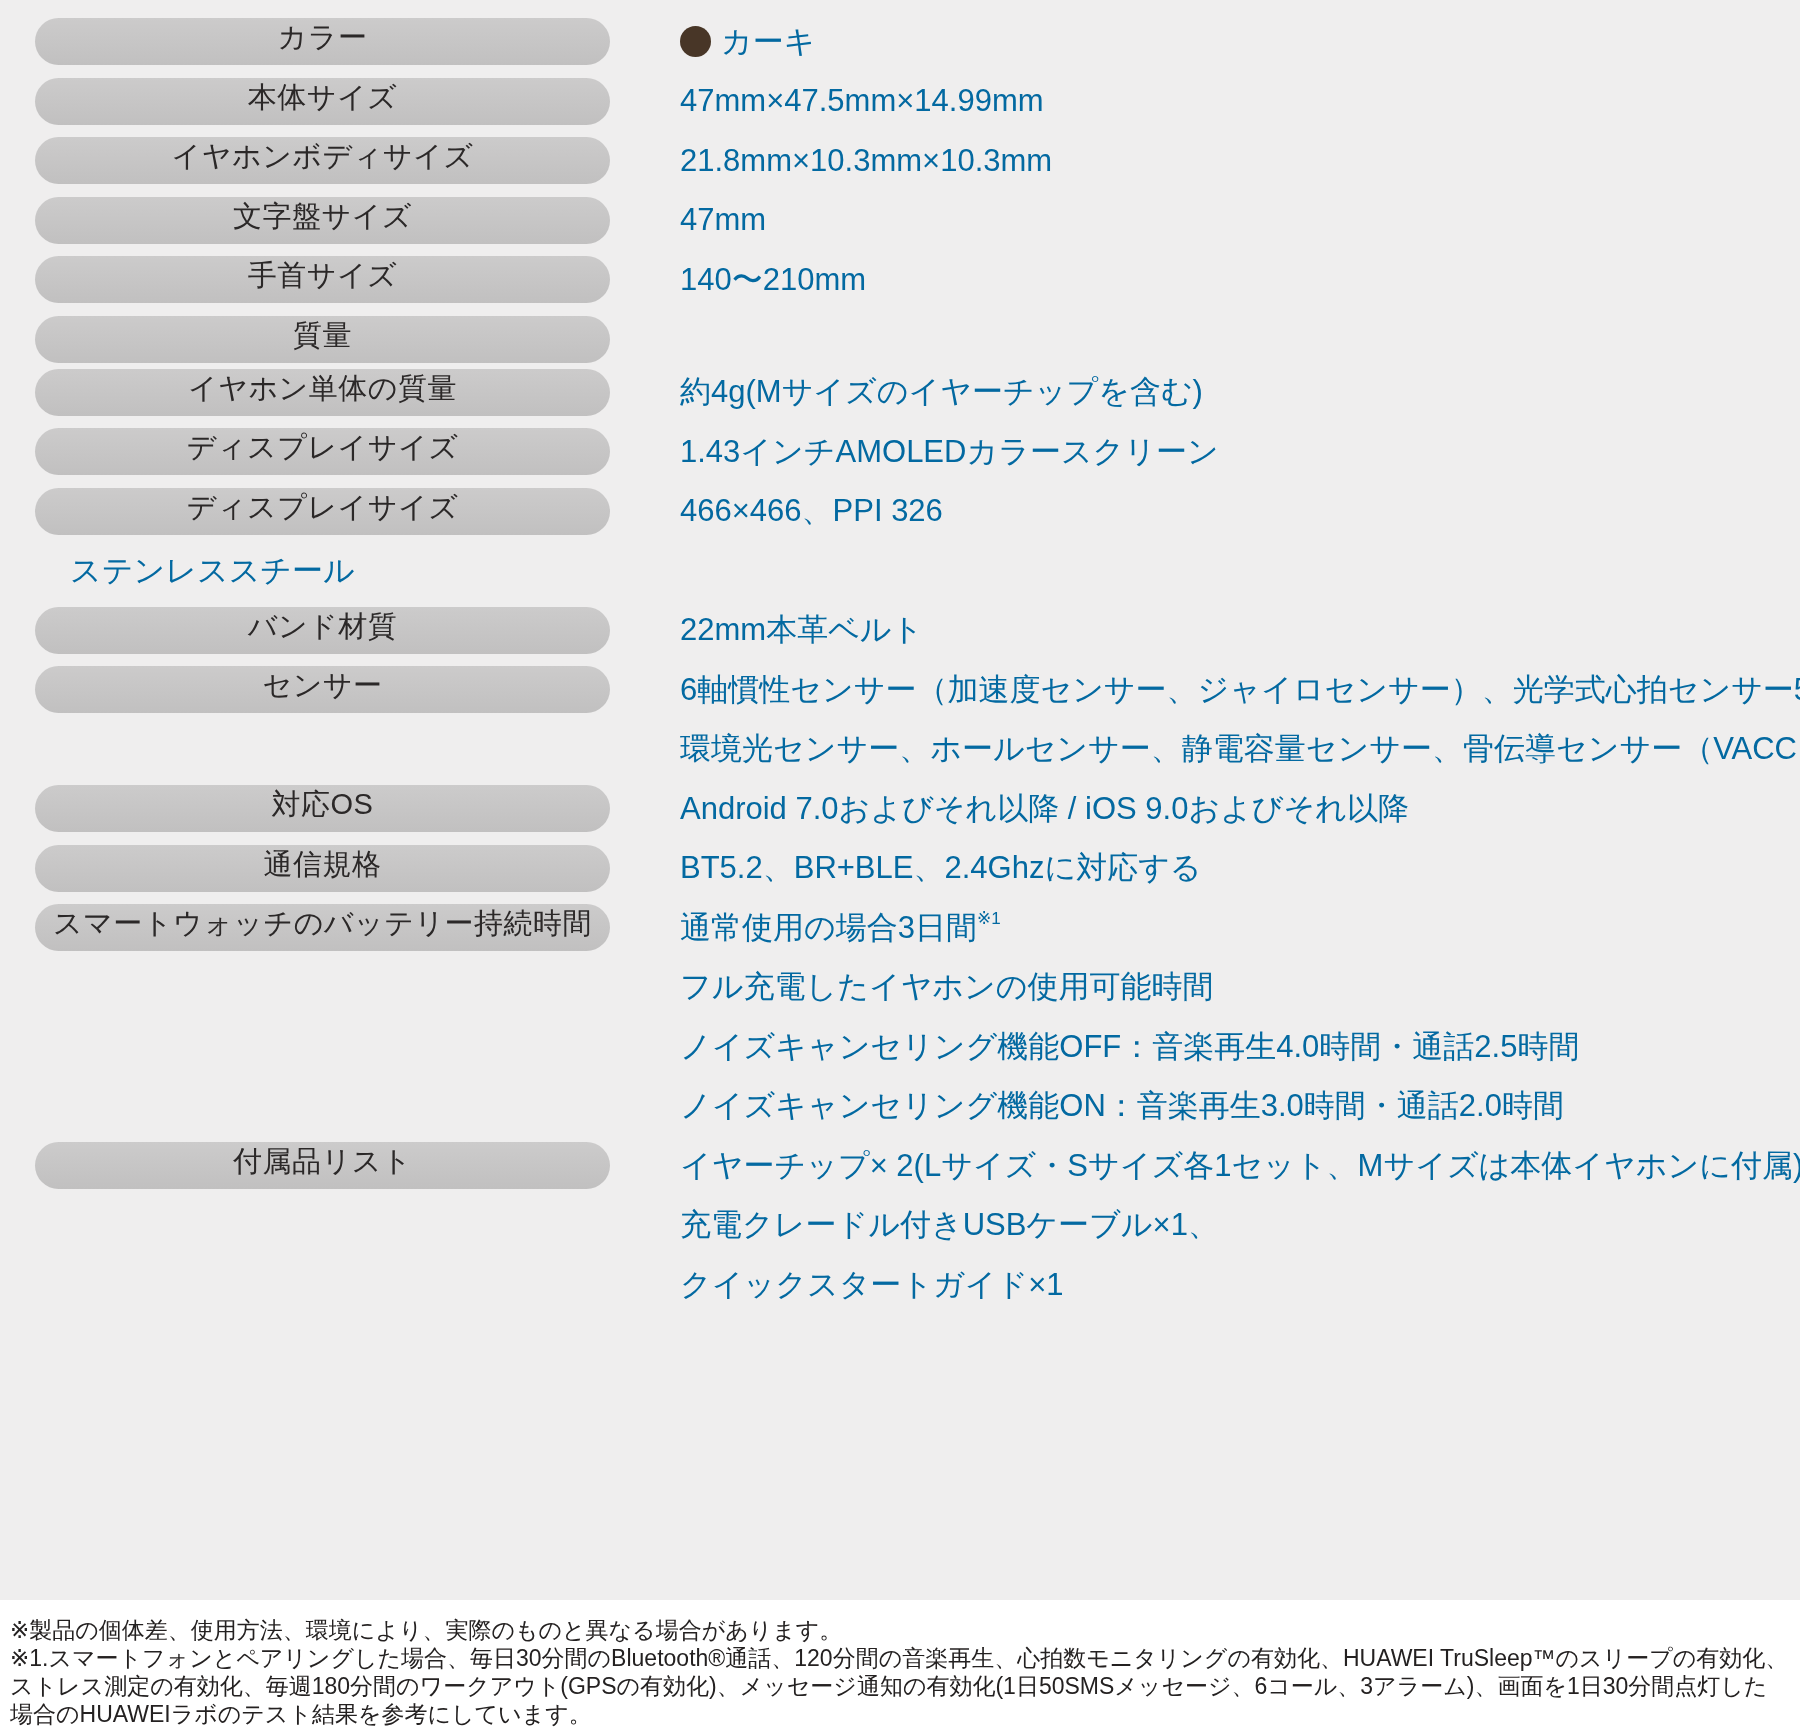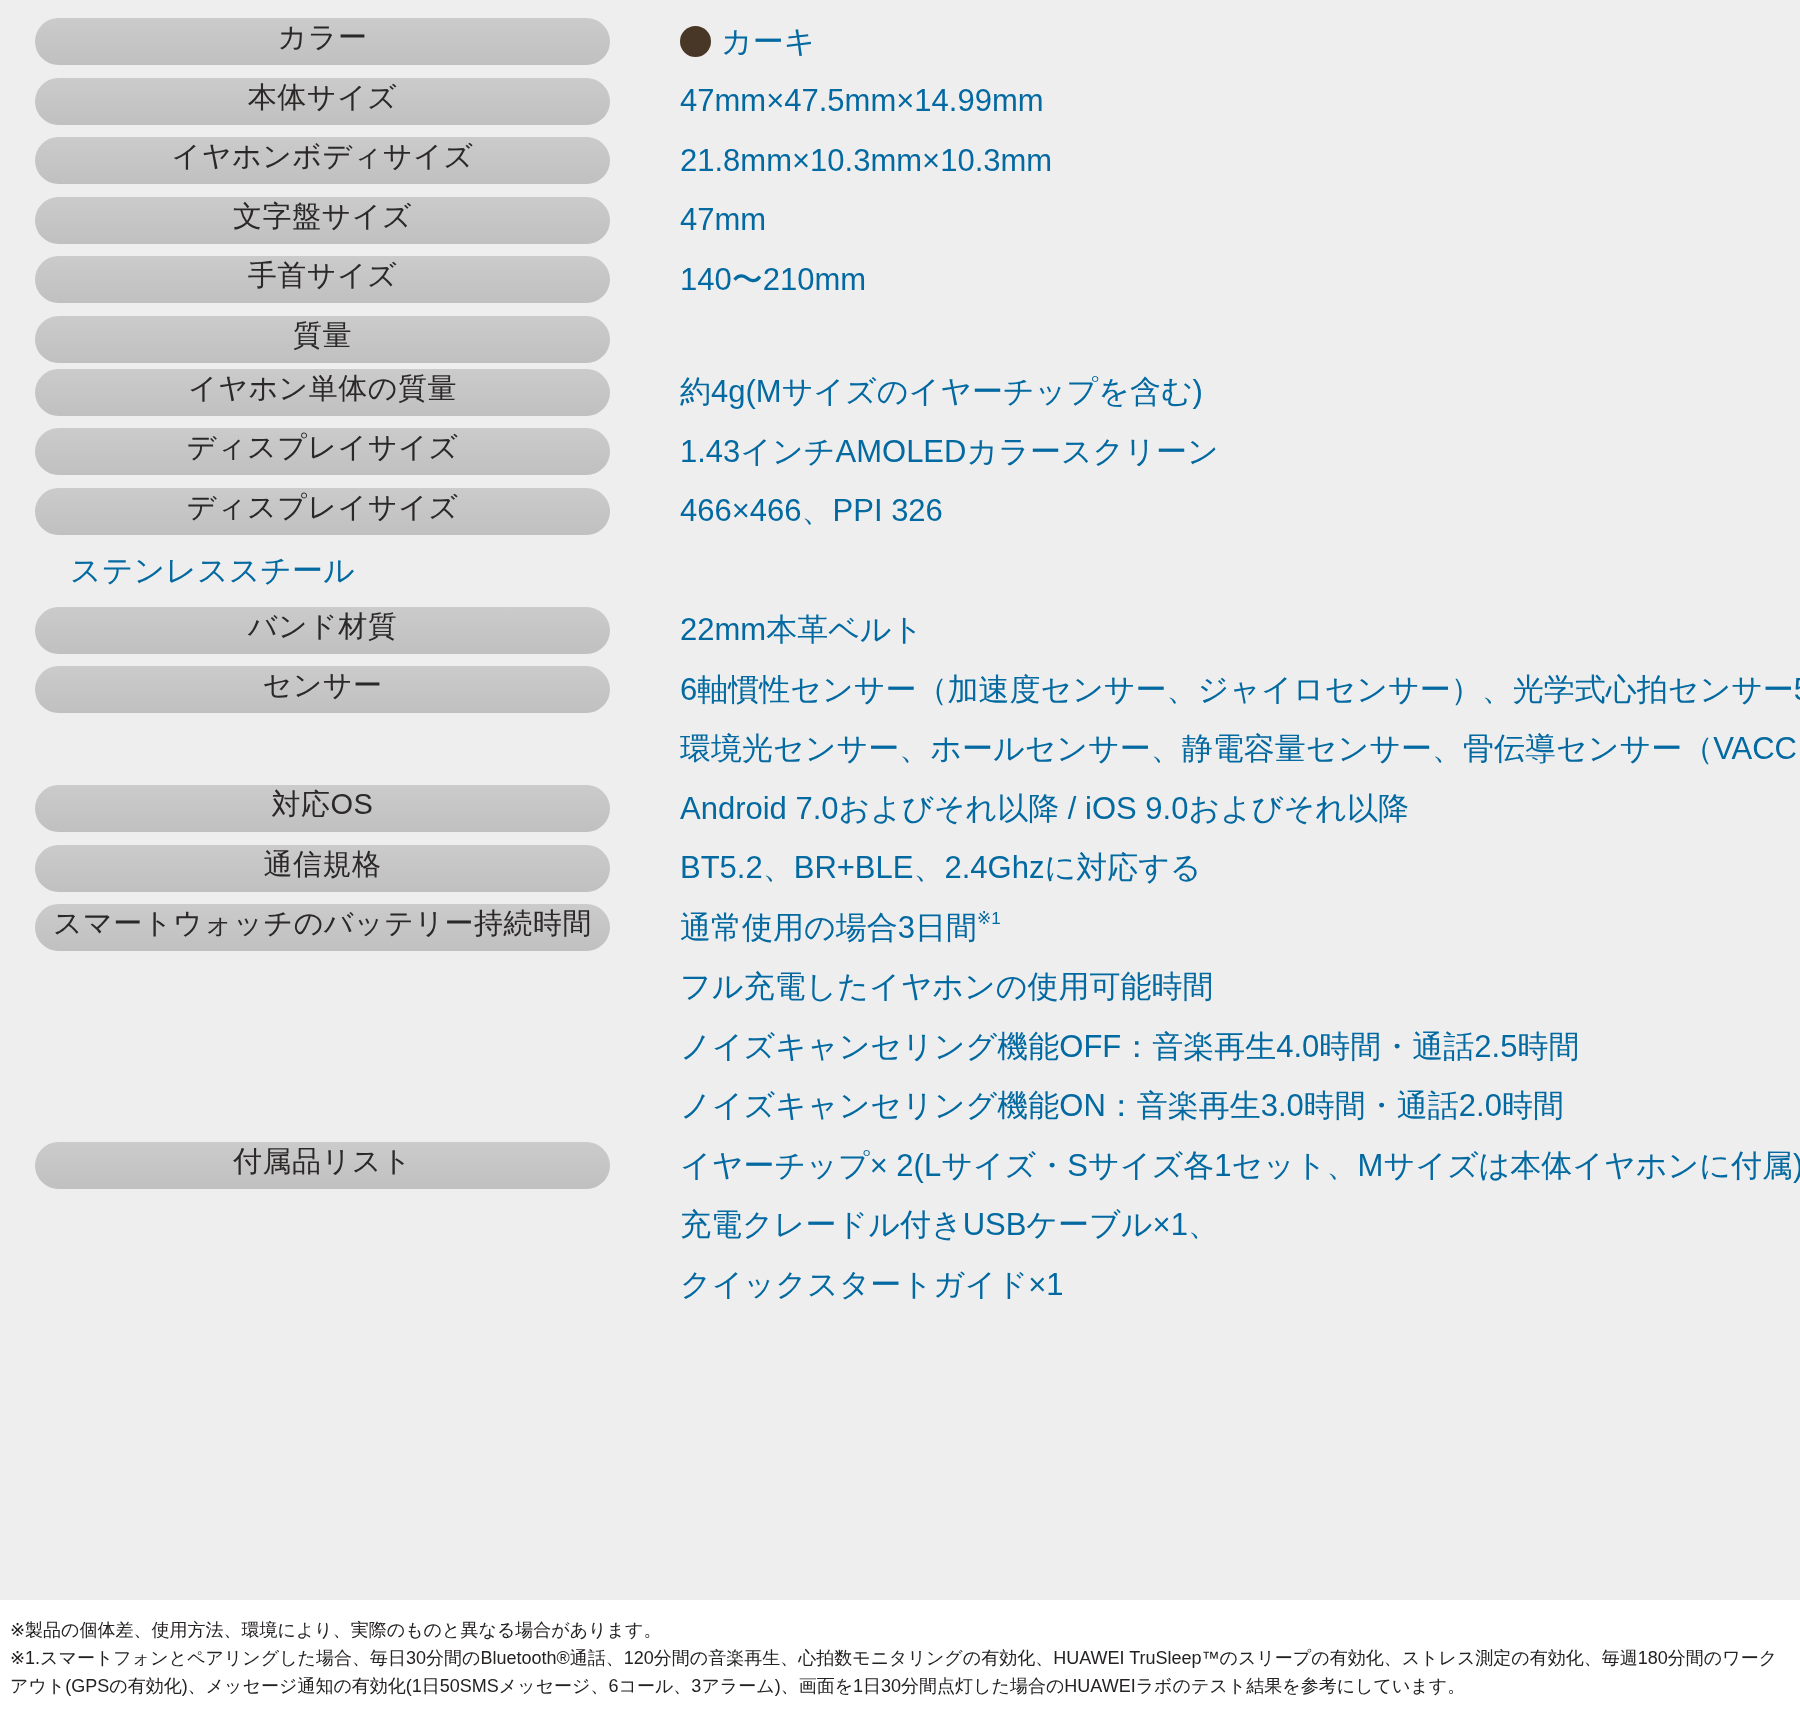--- a/index.html
+++ b/index.html
@@ -53,21 +53,21 @@
     width:31px;height:31px;border-radius:50%;
     margin-right:10px;
     display:inline-block;
   }
   .footnotes{
     position:absolute;left:0;top:1600px;
     width:1800px;height:136px;
     background:#ffffff;
     box-sizing:border-box;
     padding:16px 10px 0 10px;
-    font-size:18px;
+    font-size:23px;
     line-height:28px;
     color:#242121;
   }
 </style>
 </head>
 <body>
 
 <div class="main">
   <div class="spec-table" id="spec-table">
       <div class="row">

